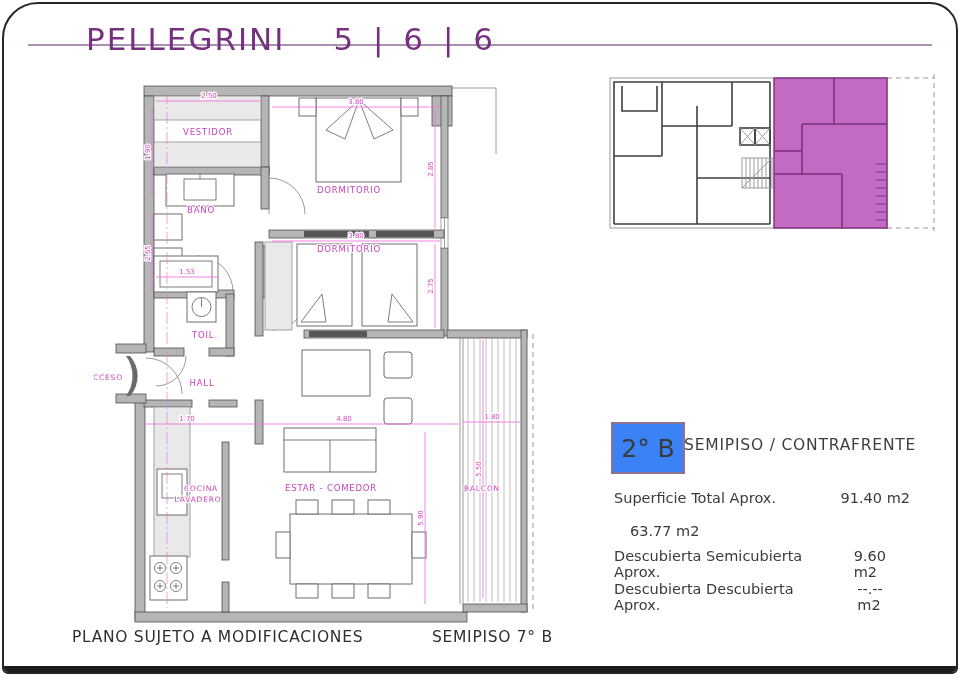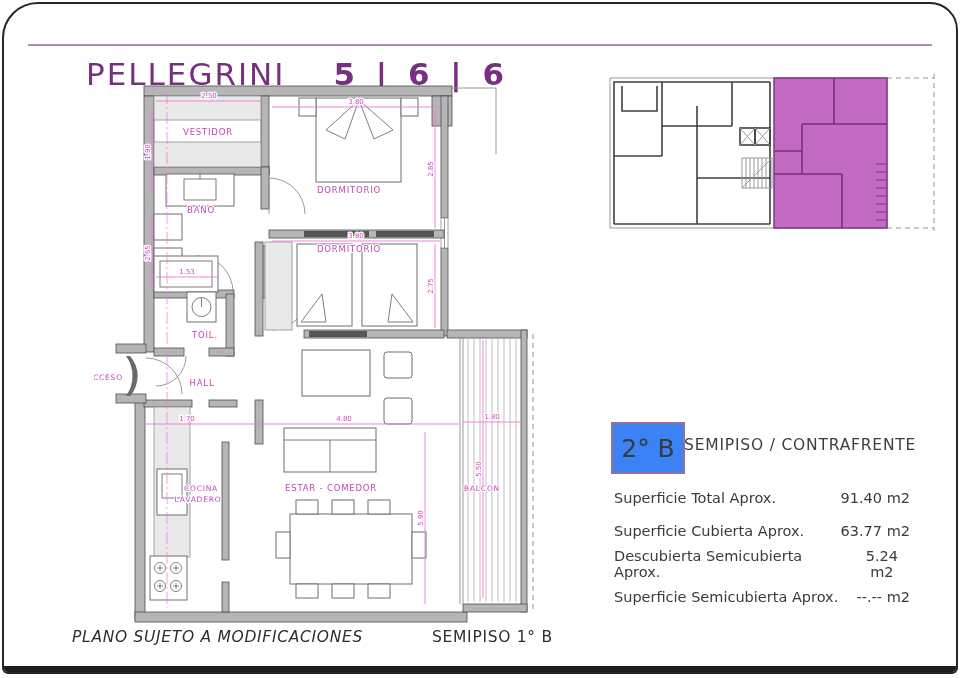--- a/index.html
+++ b/index.html
@@ -1,33 +1,33 @@
 <!DOCTYPE html>
 <html><head>
 <meta charset="utf-8">
 <style>
   html,body{margin:0;padding:0;background:#fff;}
   body{width:960px;height:678px;position:relative;font-family:"DejaVu Sans","Liberation Sans",sans-serif;}
   #sheet{position:absolute;left:2px;top:2px;width:952px;height:668px;background:#fff;
          border:2.5px solid #262626;border-radius:36px 28px 6px 6px;overflow:hidden;}
   #bottom-strip{position:absolute;left:0;right:0;bottom:0;height:6px;background:#1d1d1d;}
   .title-rule{position:absolute;left:24px;right:24px;top:40px;height:2px;background:#ab8fb3;}
-  .title{position:absolute;left:82px;top:24px;display:flex;align-items:baseline;gap:48px;
+  .title{position:absolute;left:82px;top:17px;display:flex;align-items:baseline;gap:48px;
          color:#76307f;font-size:31px;font-weight:500;letter-spacing:2px;}
-  .title .nums{letter-spacing:5px;font-weight:700;margin-top:28px;}
+  .title .nums{letter-spacing:5px;font-weight:400;}
   .badge{position:absolute;left:607px;top:418px;width:70px;height:48px;background:#3b82f6;
          border:2.5px solid #927292;display:flex;align-items:center;justify-content:center;
          font-size:25px;color:#3a3a3a;}
   .type-label{position:absolute;left:680px;top:432px;font-size:15.5px;color:#3e3e3e;
               letter-spacing:0.8px;font-weight:400;}
   .surface-table{position:absolute;left:610px;top:477px;width:296px;}
   .surface-row{display:flex;justify-content:space-between;align-items:center;height:33px;
                font-size:14.5px;color:#3b3b3b;}
-  .surface-row .val{text-align:center;margin-left:16px;}
-  .footer-left{position:absolute;left:68px;top:624px;font-size:15.5px;color:#2e2e2e;letter-spacing:0.7px;font-style:italic;}
+  .surface-row .val{text-align:left;margin-left:16px;}
+  .footer-left{position:absolute;left:68px;top:624px;font-size:15.5px;color:#2e2e2e;letter-spacing:0.7px;}
   .footer-right{position:absolute;left:428px;top:624px;font-size:15.5px;color:#2e2e2e;letter-spacing:0.7px;}
 
   
   .wall{fill:#b5b5b5;stroke:#4f4f4f;stroke-width:0.8;}
   .wall-dark{fill:#565656;stroke:none;}
   .lite{fill:none;stroke:#8f8f8f;stroke-width:0.9;}
   .furn{fill:#ffffff;stroke:#6f6f6f;stroke-width:1;}
   .furn-ln{fill:none;stroke:#6f6f6f;stroke-width:0.9;}
   .shade{fill:#e9e9e9;stroke:#8f8f8f;stroke-width:0.8;}
   .dim{stroke:#ef76de;stroke-width:0.9;fill:none;}
@@ -280,30 +280,29 @@
 
   <div class="badge">2° B</div>
   <div class="type-label">SEMIPISO / CONTRAFRENTE</div>
 
   <div class="surface-table">
     <div class="surface-row">
       <span>Superficie Total Aprox.</span>
       <span class="val">91.40 m2</span>
     </div>
     <div class="surface-row">
-      <span>Superficie Cubierta Aprox.</span>
       <span class="val">63.77 m2</span>
     </div>
     <div class="surface-row">
       <span>Descubierta Semicubierta Aprox.</span>
-      <span class="val">5.24 m2</span>
+      <span class="val">9.60 m2</span>
     </div>
     <div class="surface-row">
-      <span>Superficie Semicubierta Aprox.</span>
+      <span>Descubierta Descubierta Aprox.</span>
       <span class="val">--.-- m2</span>
     </div>
   </div>
 
   <div class="footer-left">PLANO SUJETO A MODIFICACIONES</div>
-  <div class="footer-right">SEMIPISO 1° B</div>
+  <div class="footer-right">SEMIPISO 7° B</div>
 
   <div id="bottom-strip"></div>
 </div>
 
 </body></html>

